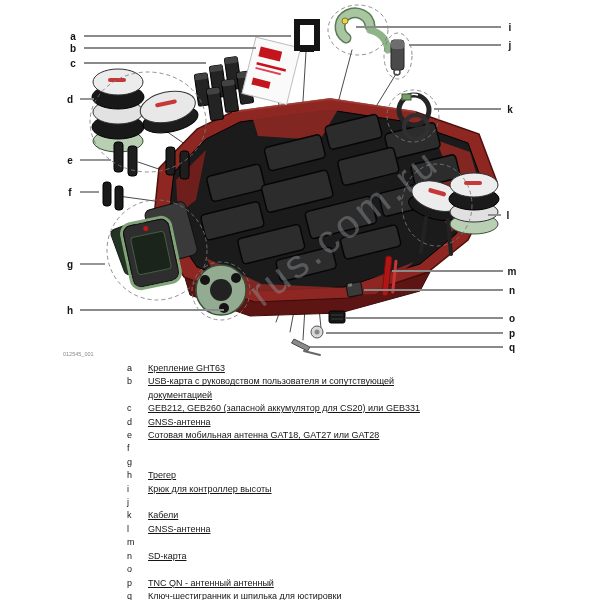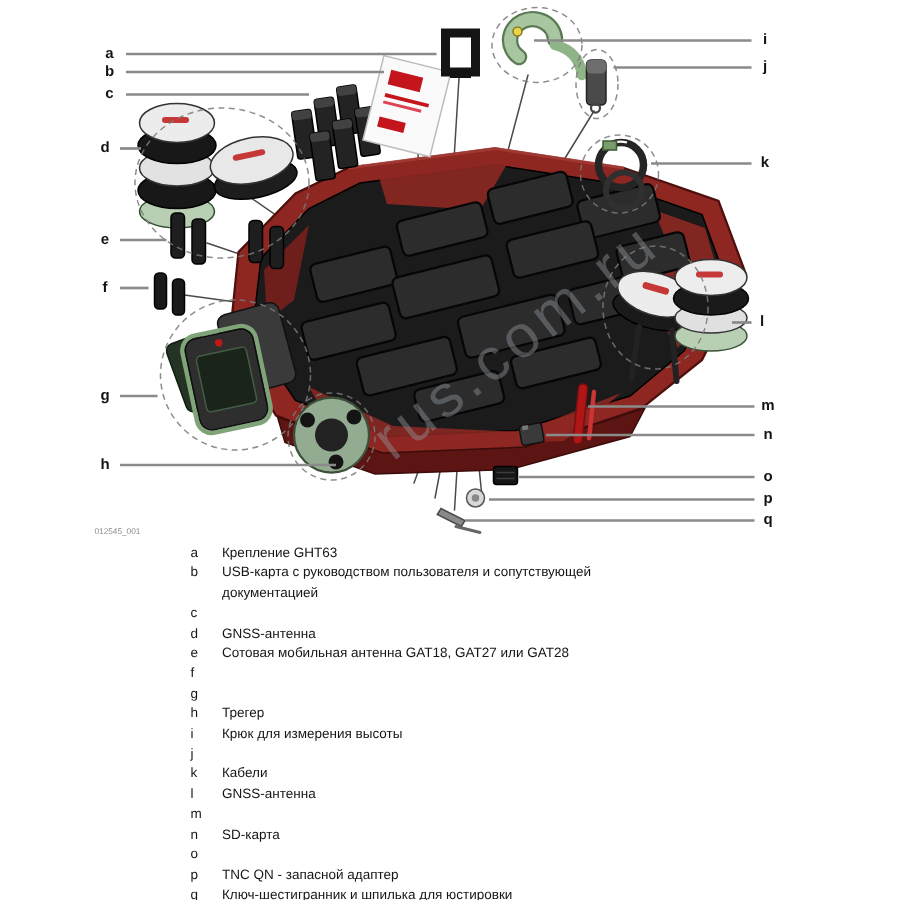--- a/index.html
+++ b/index.html
@@ -4,21 +4,21 @@
 <style>
   html,body{margin:0;padding:0;background:#fff;}
   body{width:600px;height:600px;overflow:hidden;font-family:"Liberation Sans",sans-serif;position:relative;}
   .diagram{position:absolute;left:0;top:0;width:600px;height:358px;}
   .diagram svg{position:absolute;left:0;top:0;}
   .callout-letter{position:absolute;transform:translate(-50%,-50%);
     font:bold 10px "Liberation Sans",sans-serif;color:#141414;}
   .legend{position:absolute;left:127px;top:362px;width:380px;color:#161616;}
   .legend .row{display:flex;font-size:9px;line-height:13.4px;}
   .legend .ltr{flex:0 0 21px;width:21px;}
-  .legend .txt{width:302px;}
+  .legend .txt{width:302px;text-decoration:underline;}
 </style>
 </head>
 <body>
 
 <div class="diagram">
 <svg width="600" height="358" viewBox="0 0 600 358" xmlns="http://www.w3.org/2000/svg">
 
   <g stroke-linecap="round" fill="none">
     <g stroke="#ffffff" stroke-width="4" opacity="0.9">
       <path d="M306,52 L300,150"></path>
@@ -295,20 +295,21 @@
   <div class="row">
     <span class="ltr">a</span>
     <span class="txt">Крепление GHT63</span>
   </div>
 <div class="row">
     <span class="ltr">b</span>
     <span class="txt">USB-карта с руководством пользователя и сопутствующей документацией</span>
   </div>
     <div class="row">
     <span class="ltr">c</span>
+    <span class="txt">GEB212, GEB260 (запасной аккумулятор для CS20) или GEB331</span>
   </div>
     <div class="row">
     <span class="ltr">d</span>
     <span class="txt">GNSS-антенна</span>
   </div>
     <div class="row">
     <span class="ltr">e</span>
     <span class="txt">Сотовая мобильная антенна GAT18, GAT27 или GAT28</span>
   </div>
     <div class="row">
@@ -316,21 +317,21 @@
   </div>
     <div class="row">
     <span class="ltr">g</span>
   </div>
     <div class="row">
     <span class="ltr">h</span>
     <span class="txt">Трегер</span>
   </div>
     <div class="row">
     <span class="ltr">i</span>
-    <span class="txt">Крюк для измерения высоты</span>
+    <span class="txt">Крюк для контроллер высоты</span>
   </div>
     <div class="row">
     <span class="ltr">j</span>
   </div>
     <div class="row">
     <span class="ltr">k</span>
     <span class="txt">Кабели</span>
   </div>
     <div class="row">
     <span class="ltr">l</span>
@@ -341,19 +342,19 @@
   </div>
     <div class="row">
     <span class="ltr">n</span>
     <span class="txt">SD-карта</span>
   </div>
     <div class="row">
     <span class="ltr">o</span>
   </div>
     <div class="row">
     <span class="ltr">p</span>
-    <span class="txt">TNC QN - запасной адаптер</span>
+    <span class="txt">TNC QN - антенный антенный</span>
   </div>
     <div class="row">
     <span class="ltr">q</span>
     <span class="txt">Ключ-шестигранник и шпилька для юстировки</span>
   </div>
   </div>
 
 </body></html>

